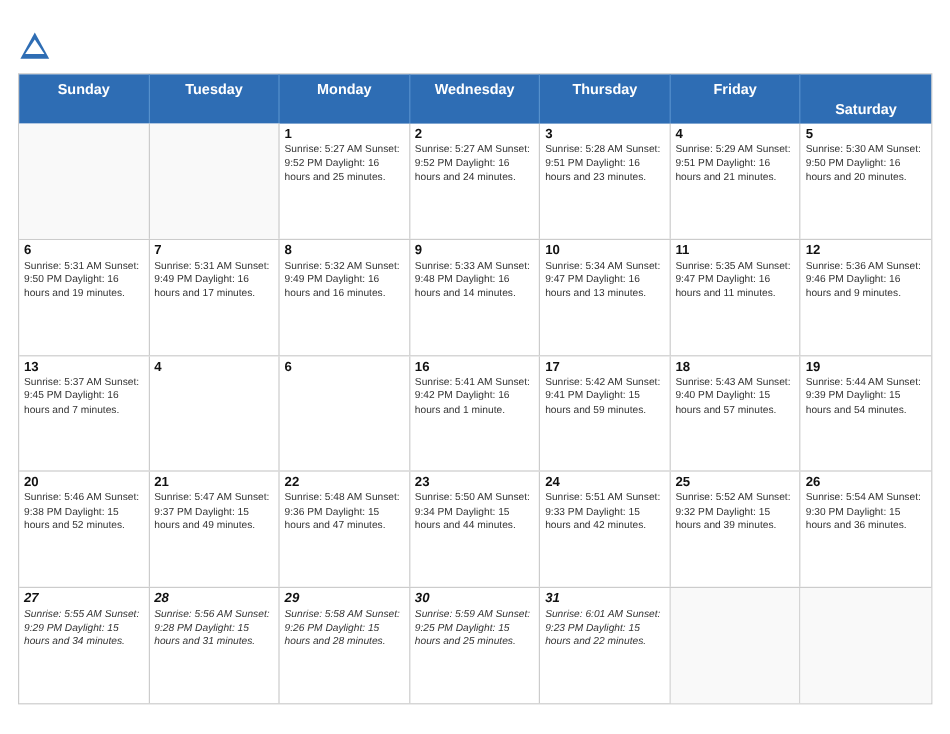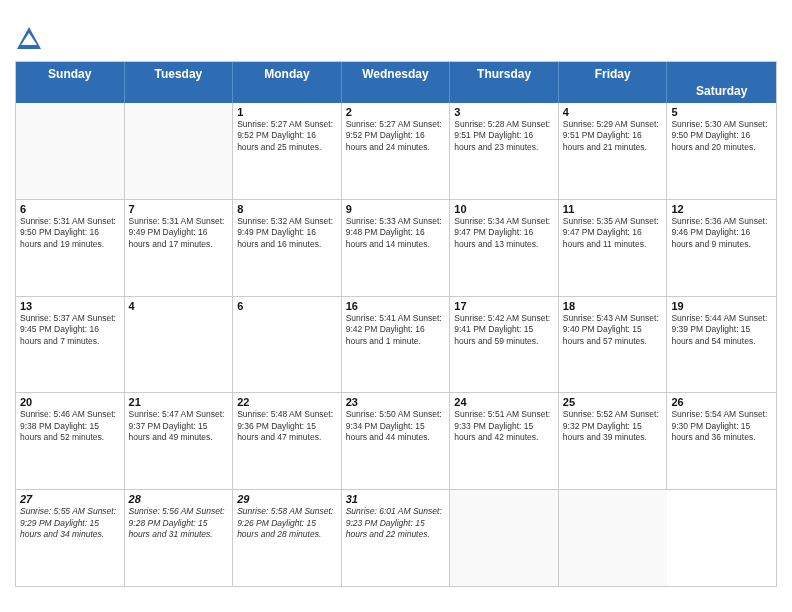--- a/index.html
+++ b/index.html
@@ -311,20 +311,26 @@
 Sunset: 9:28 PM
 Daylight: 15 hours and 31 minutes.</div>
           </div>
           <div class="cal-cell">
             <div class="day-num">29</div>
             <div class="cell-text">Sunrise: 5:58 AM
 Sunset: 9:26 PM
 Daylight: 15 hours and 28 minutes.</div>
           </div>
           <div class="cal-cell">
+            <div class="day-num">30</div>
+            <div class="cell-text">Sunrise: 5:59 AM
+Sunset: 9:25 PM
+Daylight: 15 hours and 25 minutes.</div>
+          </div>
+          <div class="cal-cell">
             <div class="day-num">31</div>
             <div class="cell-text">Sunrise: 6:01 AM
 Sunset: 9:23 PM
 Daylight: 15 hours and 22 minutes.</div>
           </div>
           <div class="cal-cell empty"></div>
           <div class="cal-cell empty"></div>
         </div>
       </div>
   </div>

